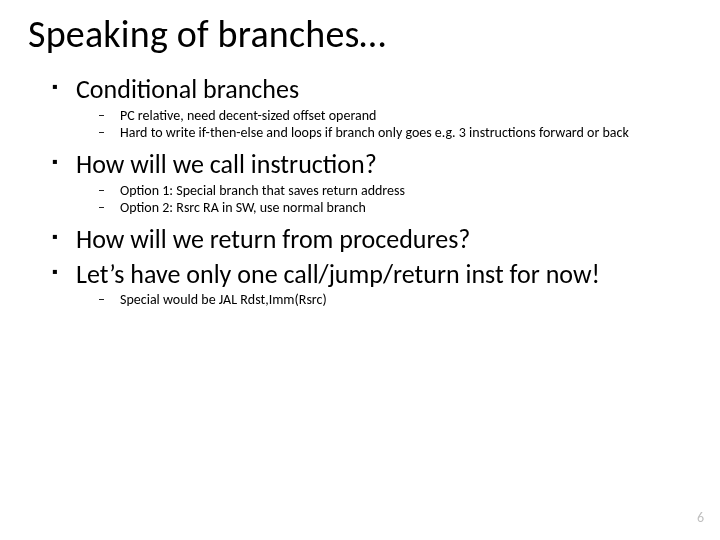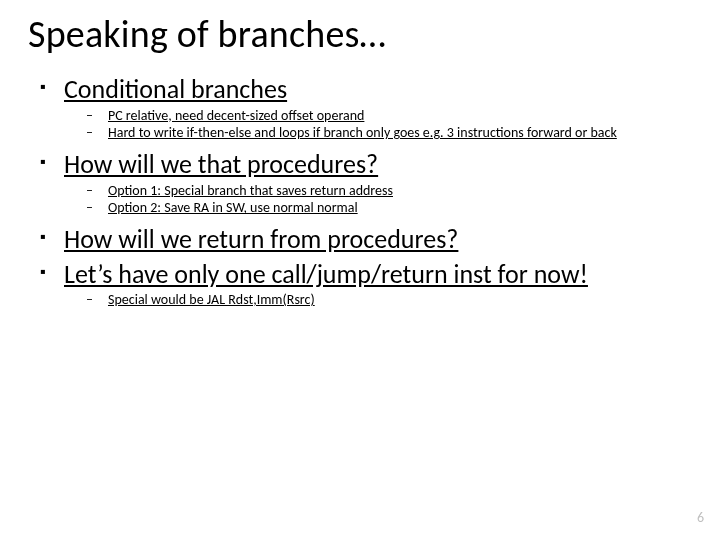--- a/index.html
+++ b/index.html
@@ -20,23 +20,22 @@
     padding: 7px 28px 0 28px;
   }
   .title {
     font-size: 38px;
     font-weight: 400;
     margin: 4px 0 16px 0;
     letter-spacing: 0.2px;
   }
   ul.level1 {
     list-style: none;
-    margin: 4px;
+    margin: 16px;
     padding: 0 0 0 4px;
-    text-decoration: underline;
   }
   ul.level1 > li {
     position: relative;
     padding-left: 28px;
     font-size: 26px;
     line-height: 1.25;
     margin-bottom: 2px;
   }
   ul.level1 > li::before {
     content: "\25AA"; 
@@ -81,24 +80,24 @@
 
     <li>
       <span>Conditional branches</span>
       <ul class="level2">
         <li>PC relative, need decent-sized offset operand</li>
         <li>Hard to write if-then-else and loops if branch only goes e.g. 3 instructions forward or back</li>
       </ul>
     </li>
 
     <li>
-      <span>How will we that procedures?</span>
+      <span>How will we call instruction?</span>
       <ul class="level2">
         <li>Option 1: Special branch that saves return address</li>
-        <li>Option 2: Save RA in SW, use normal normal</li>
+        <li>Option 2: Rsrc RA in SW, use normal branch</li>
       </ul>
     </li>
 
     <li>
       <span>How will we return from procedures?</span>
     </li>
 
     <li>
       <span>Let’s have only one call/jump/return inst for now!</span>
       <ul class="level2">

